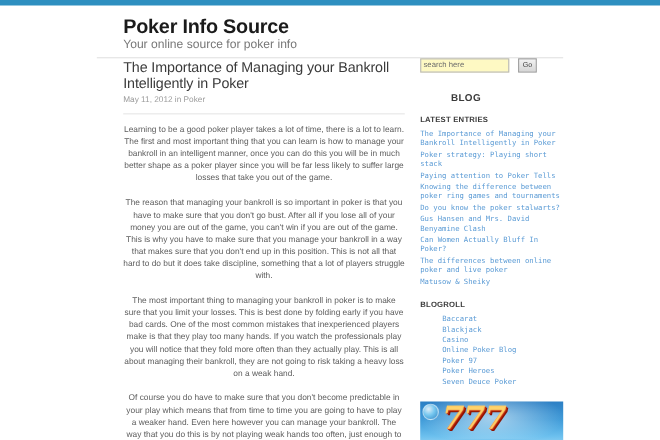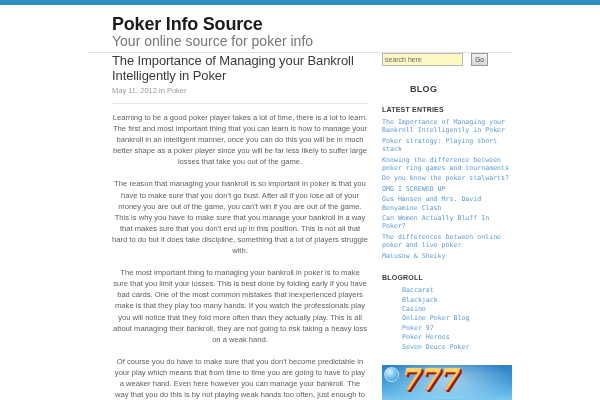--- a/index.html
+++ b/index.html
@@ -43,21 +43,21 @@
   }
   .site-title {
     font-size: 18px;
     font-weight: bold;
     color: #1b1b1b;
     letter-spacing: -0.2px;
     margin: 0;
     line-height: 22px;
   }
   .site-tagline {
-    font-size: 14px;
+    font-size: 11px;
     color: #777777;
     margin: 1px 0 0 0;
     line-height: 10px;
   }
   .hrule {
     position: absolute;
     left: 88px;
     top: 47px;
     width: 424px;
     height: 1px;
@@ -256,27 +256,27 @@
 
       <div class="sb-heading">LATEST ENTRIES</div>
       <ul class="sb-list">
         <li>
             <a href="#">The Importance of Managing your Bankroll Intelligently in Poker</a>
           </li>
         <li>
             <a href="#">Poker strategy: Playing short stack</a>
           </li>
         <li>
+            <a href="#">Paying attention to Poker Tells</a>
+          </li>
+        <li>
             <a href="#">Knowing the difference between poker ring games and tournaments</a>
           </li>
         <li>
             <a href="#">Do you know the poker stalwarts?</a>
-          </li>
-        <li>
-            <a href="#">OMG I SCREWED UP</a>
           </li>
         <li>
             <a href="#">Gus Hansen and Mrs. David Benyamine Clash</a>
           </li>
         <li>
             <a href="#">Can Women Actually Bluff In Poker?</a>
           </li>
         <li>
             <a href="#">The differences between online poker and live poker</a>
           </li>

